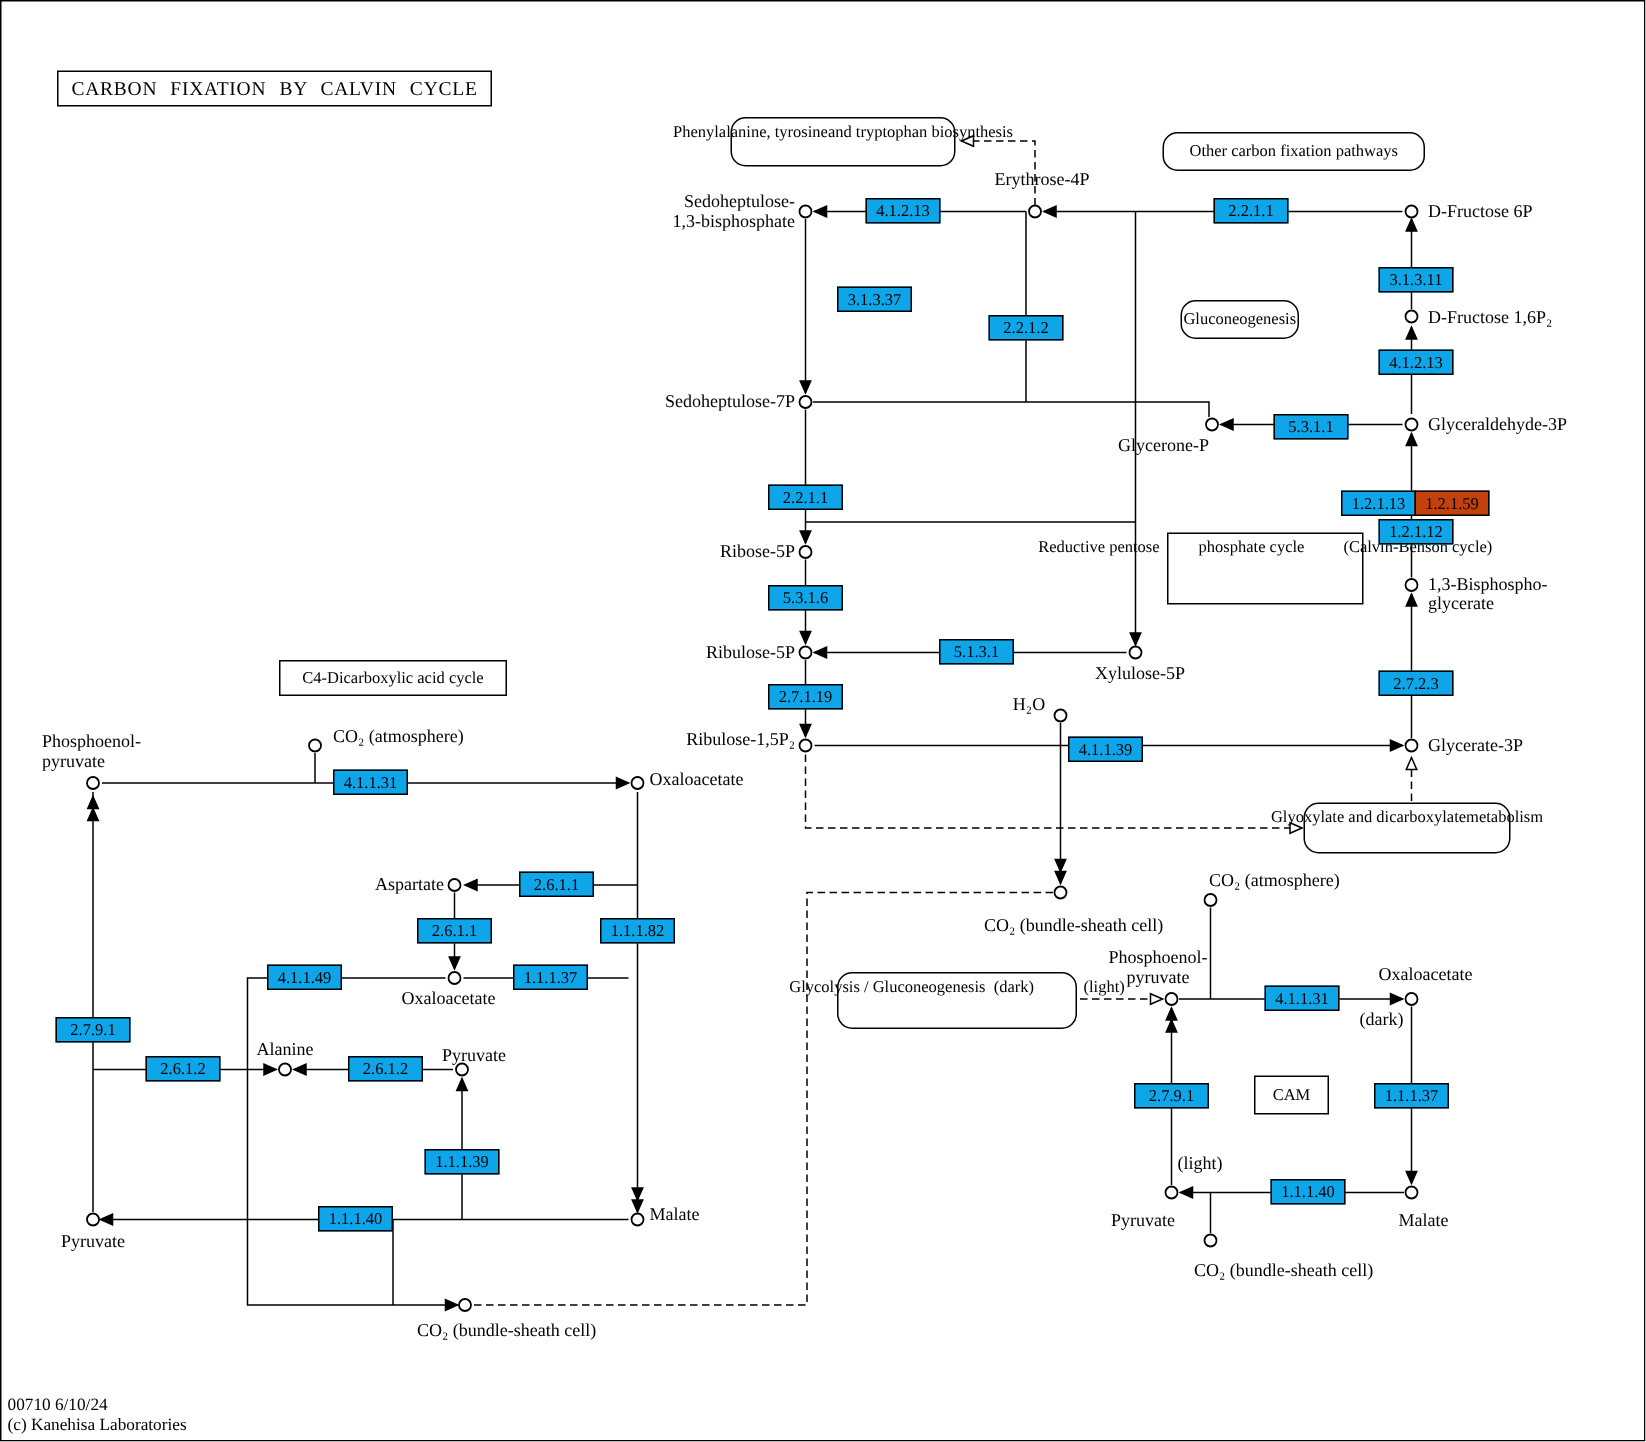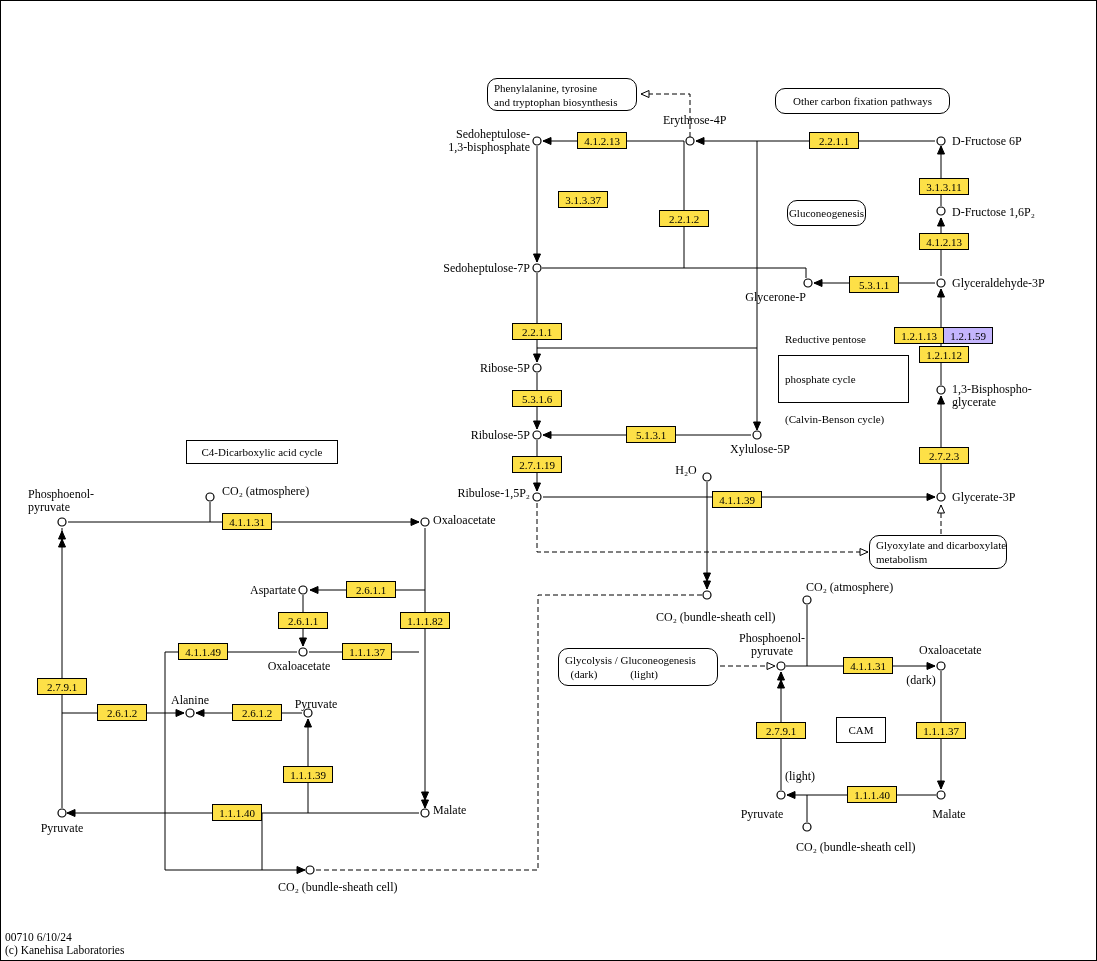--- a/index.html
+++ b/index.html
@@ -9,32 +9,32 @@
     font-family:"Liberation Serif","DejaVu Serif",serif;color:#000;
   }
   #diagram-svg{position:absolute;left:0;top:0;width:1097px;height:961px;}
   .title-box{
     position:absolute;left:38px;top:47px;width:290px;height:24px;
     border:1.5px solid #000;display:flex;align-items:center;justify-content:center;
     font-size:13px;letter-spacing:.5px;word-spacing:5px;background:#fff;box-sizing:border-box;
   }
   .pathway-box{
     position:absolute;border:1px solid #000;background:#fff;font-size:11px;line-height:14px;
-    display:flex;flex-direction:column;justify-content:center;align-items:center;
+    display:flex;flex-direction:row;justify-content:center;align-items:center;
     padding:2px 6px;box-sizing:border-box;cursor:pointer;
   }
   .pathway-box.rounded{border-radius:10px;}
   .pathway-box.align-left{align-items:flex-start;}
   .pathway-box div{white-space:pre;}
   .enzyme-box{
-    position:absolute;width:50px;height:17px;border:1px solid #000;background:#fde047;
+    position:absolute;width:50px;height:17px;border:1px solid #000;background:#0ea5e9;
     font-size:11px;display:flex;align-items:center;justify-content:center;
     box-sizing:border-box;cursor:pointer;
   }
-  .enzyme-box.white{background:#c4b5fd;}
+  .enzyme-box.white{background:#c2410c;}
   .lbl{position:absolute;font-size:12px;line-height:13px;white-space:pre;}
   .lbl.start{transform:translate(0,-50%);text-align:left;}
   .lbl.middle{transform:translate(-50%,-50%);text-align:center;}
   .lbl.end{transform:translate(-100%,-50%);text-align:right;}
   .footer{position:absolute;left:5px;font-size:11.5px;line-height:12px;}
 </style>
 </head>
 <body>
 
 <div id="canvas">
@@ -245,15 +245,18 @@
       <div class="lbl start" style="left: 656px; top: 617px;"><div>CO₂ (bundle-sheath cell)</div></div>
       <div class="lbl start" style="left: 806px; top: 587px;"><div>CO₂ (atmosphere)</div></div>
       <div class="lbl middle" style="left: 772px; top: 645px;"><div>Phosphoenol-</div><div>pyruvate</div></div>
       <div class="lbl start" style="left: 919px; top: 650px;"><div>Oxaloacetate</div></div>
       <div class="lbl middle" style="left: 921px; top: 680px;"><div>(dark)</div></div>
       <div class="lbl middle" style="left: 800px; top: 776px;"><div>(light)</div></div>
       <div class="lbl middle" style="left: 762px; top: 814px;"><div>Pyruvate</div></div>
       <div class="lbl middle" style="left: 949px; top: 814px;"><div>Malate</div></div>
       <div class="lbl start" style="left: 796px; top: 847px;"><div>CO₂ (bundle-sheath cell)</div></div>
     </div>
+  <div class="title-box">
+    <span>CARBON FIXATION BY CALVIN CYCLE</span>
+  </div>
   <div class="footer" style="top:931px">00710 6/10/24</div>
   <div class="footer" style="top:944px">(c) Kanehisa Laboratories</div>
 </div>
 
 </body></html>

